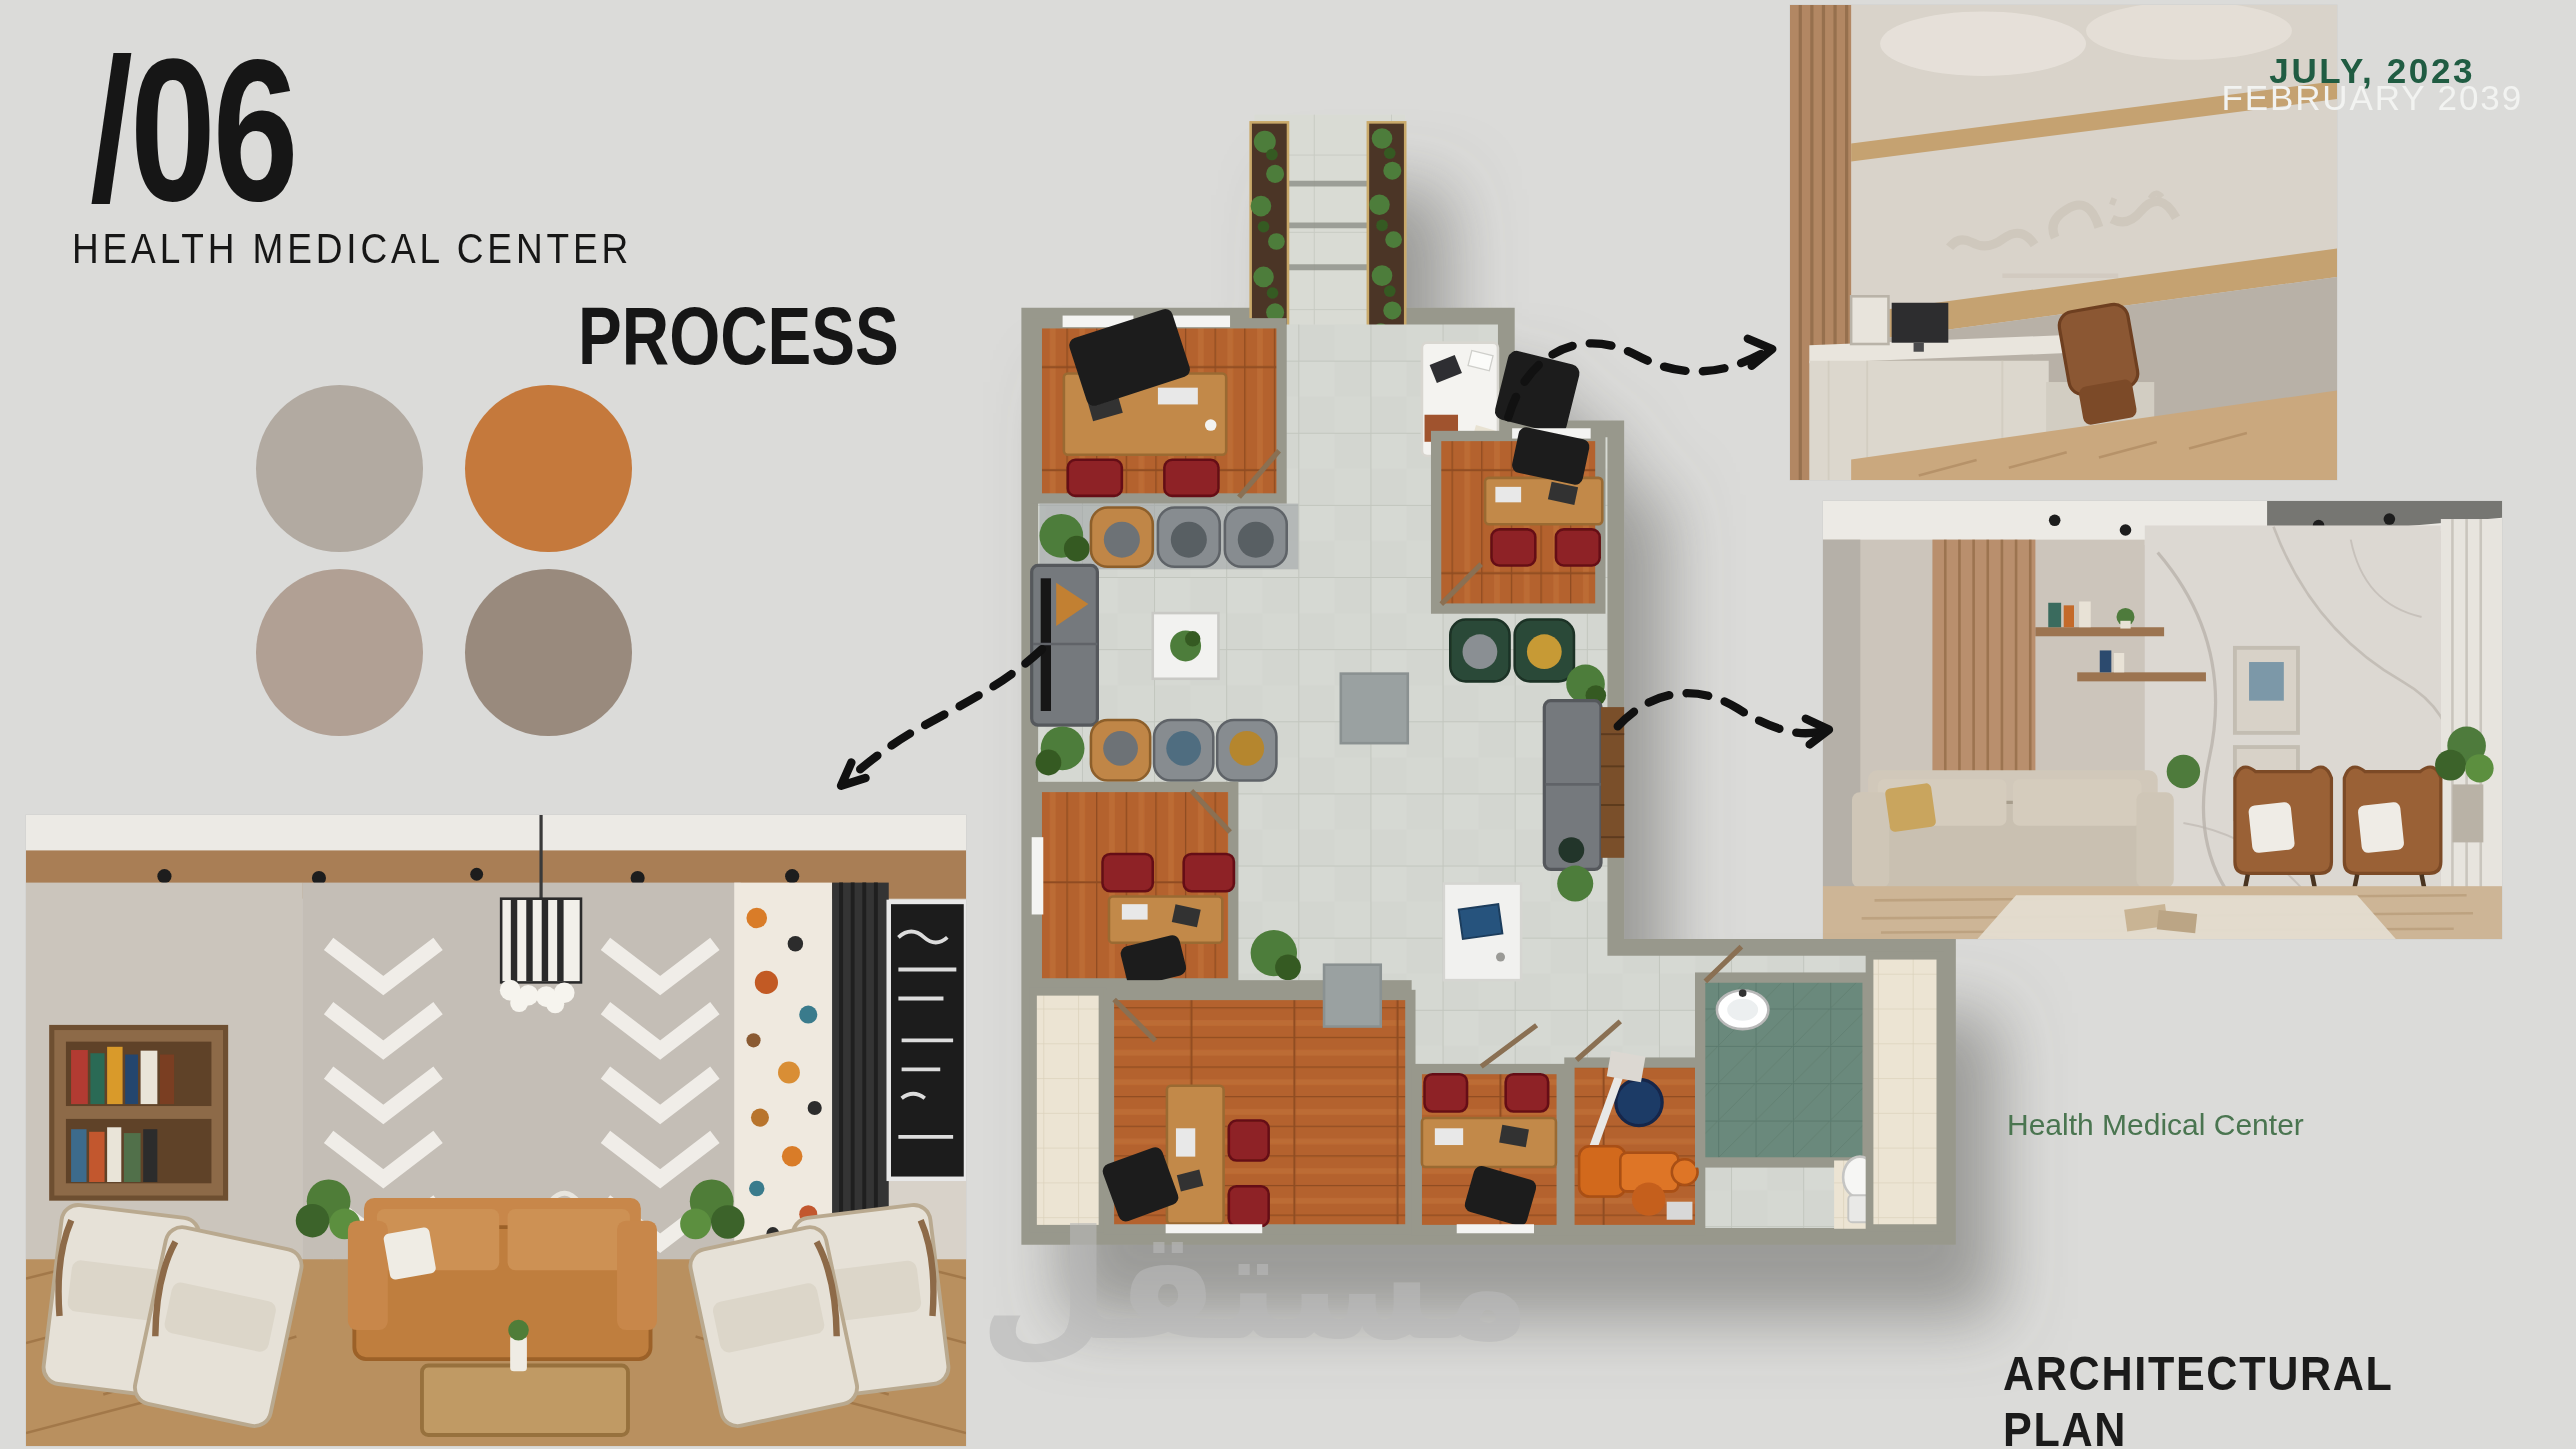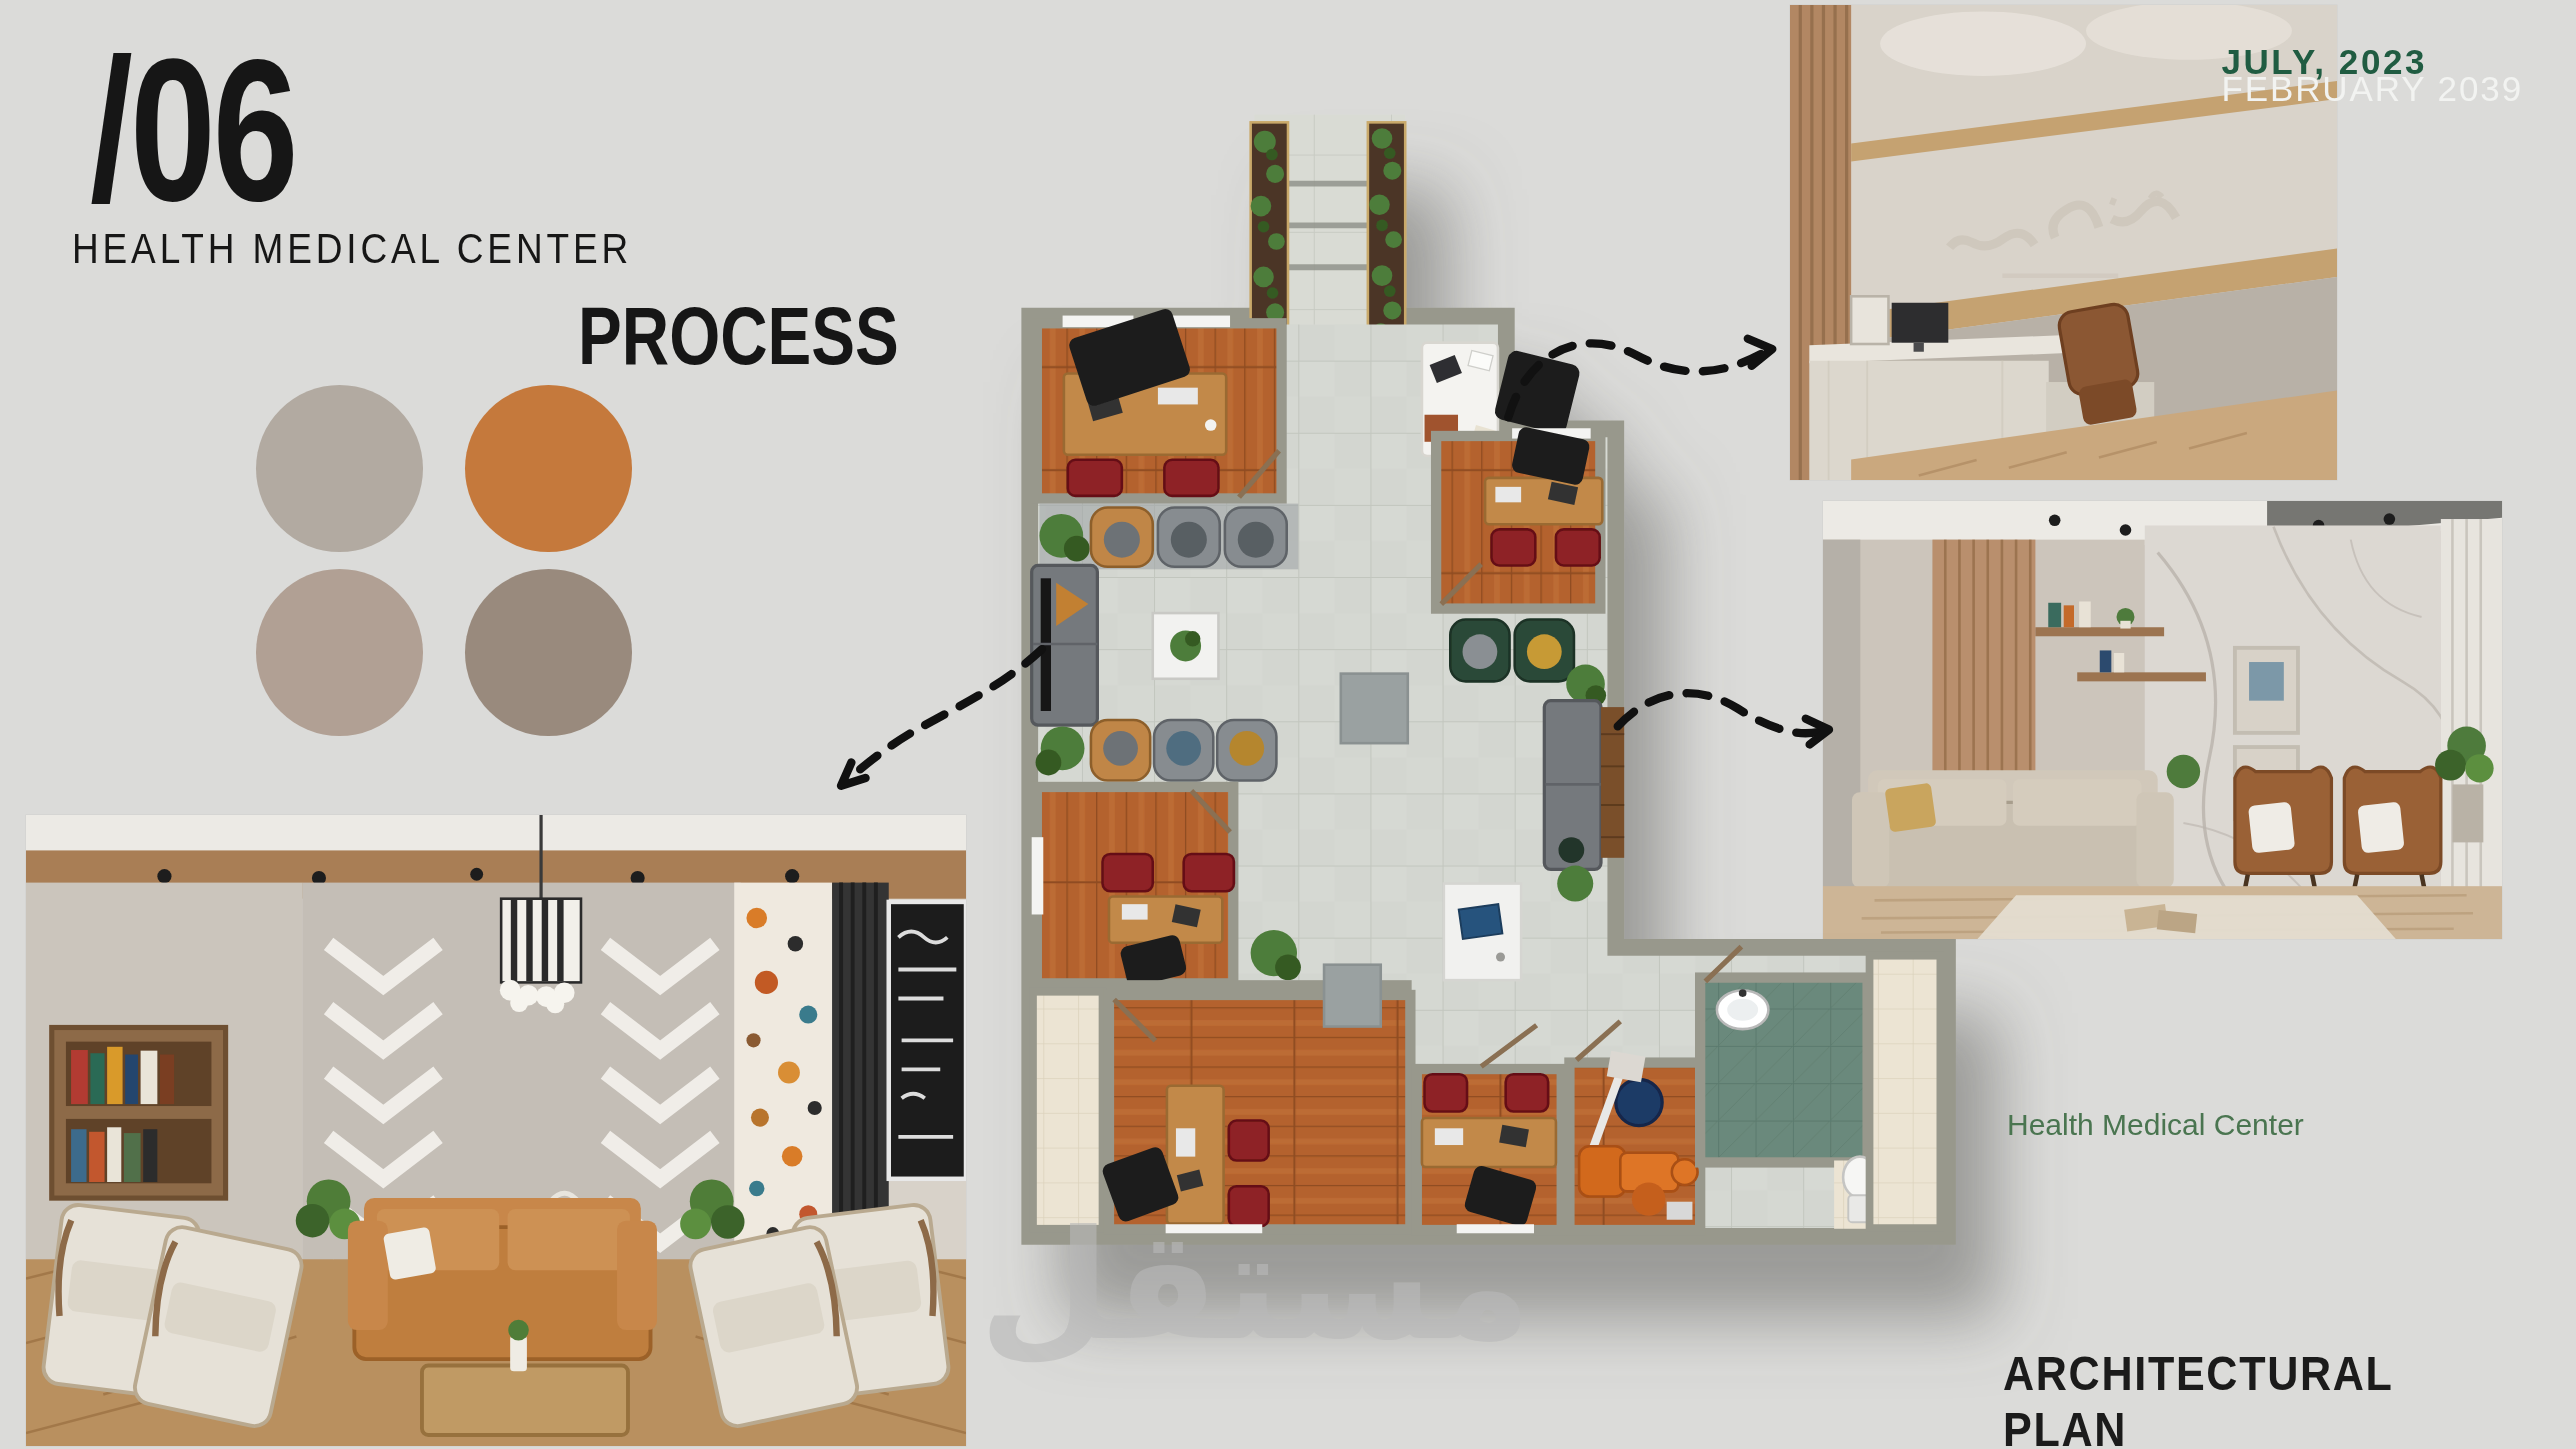--- a/index.html
+++ b/index.html
@@ -16,21 +16,21 @@
   html,body{width:2576px;height:1449px;overflow:hidden}
   body{background:var(--bg);font-family:"Liberation Sans",sans-serif;position:relative}
   .abs{position:absolute}
   
   .section-number{left:90px;top:13px;font-size:203px;font-weight:800;color:var(--ink);
     transform:scaleX(.76);transform-origin:left top;letter-spacing:-3.9px;z-index:6}
   .title{left:72px;top:224px;font-size:43px;font-weight:500;color:var(--ink);
     transform:scaleX(.86);transform-origin:left top;letter-spacing:4.5px;z-index:6}
   .subtitle{left:578px;top:289px;font-size:82px;font-weight:800;color:var(--ink);
     transform:scaleX(.80);transform-origin:left top;letter-spacing:0;z-index:6}
-  .dates{right:53px;top:44px;text-align:left;z-index:6;line-height:1.0}
+  .dates{right:53px;top:53px;text-align:center;z-index:6;line-height:1.0}
   .date-primary{font-size:35px;color:var(--green-dark);letter-spacing:2.6px;font-weight:600}
   .date-secondary{font-size:35px;color:var(--white-date);letter-spacing:1.9px;font-weight:500;margin-top:-7.7px}
   .info-block{left:2007px;top:1103px;z-index:6;color:var(--green-info);font-size:30px;line-height:1.45;font-weight:500}
   .footer-label{left:2003px;top:1345px;font-size:49px;font-weight:600;color:#1b1b1b;
     transform:scaleX(.88);transform-origin:left top;letter-spacing:1.9px;z-index:6}
   
   .palette{left:256px;top:385px;width:380px;height:351px;z-index:6}
   .swatch{position:absolute;width:167px;height:167px;border-radius:50%}
   .swatch.s1{left:0;top:0;background:var(--swatch1)}
   .swatch.s2{left:209px;top:0;background:var(--swatch2)}

